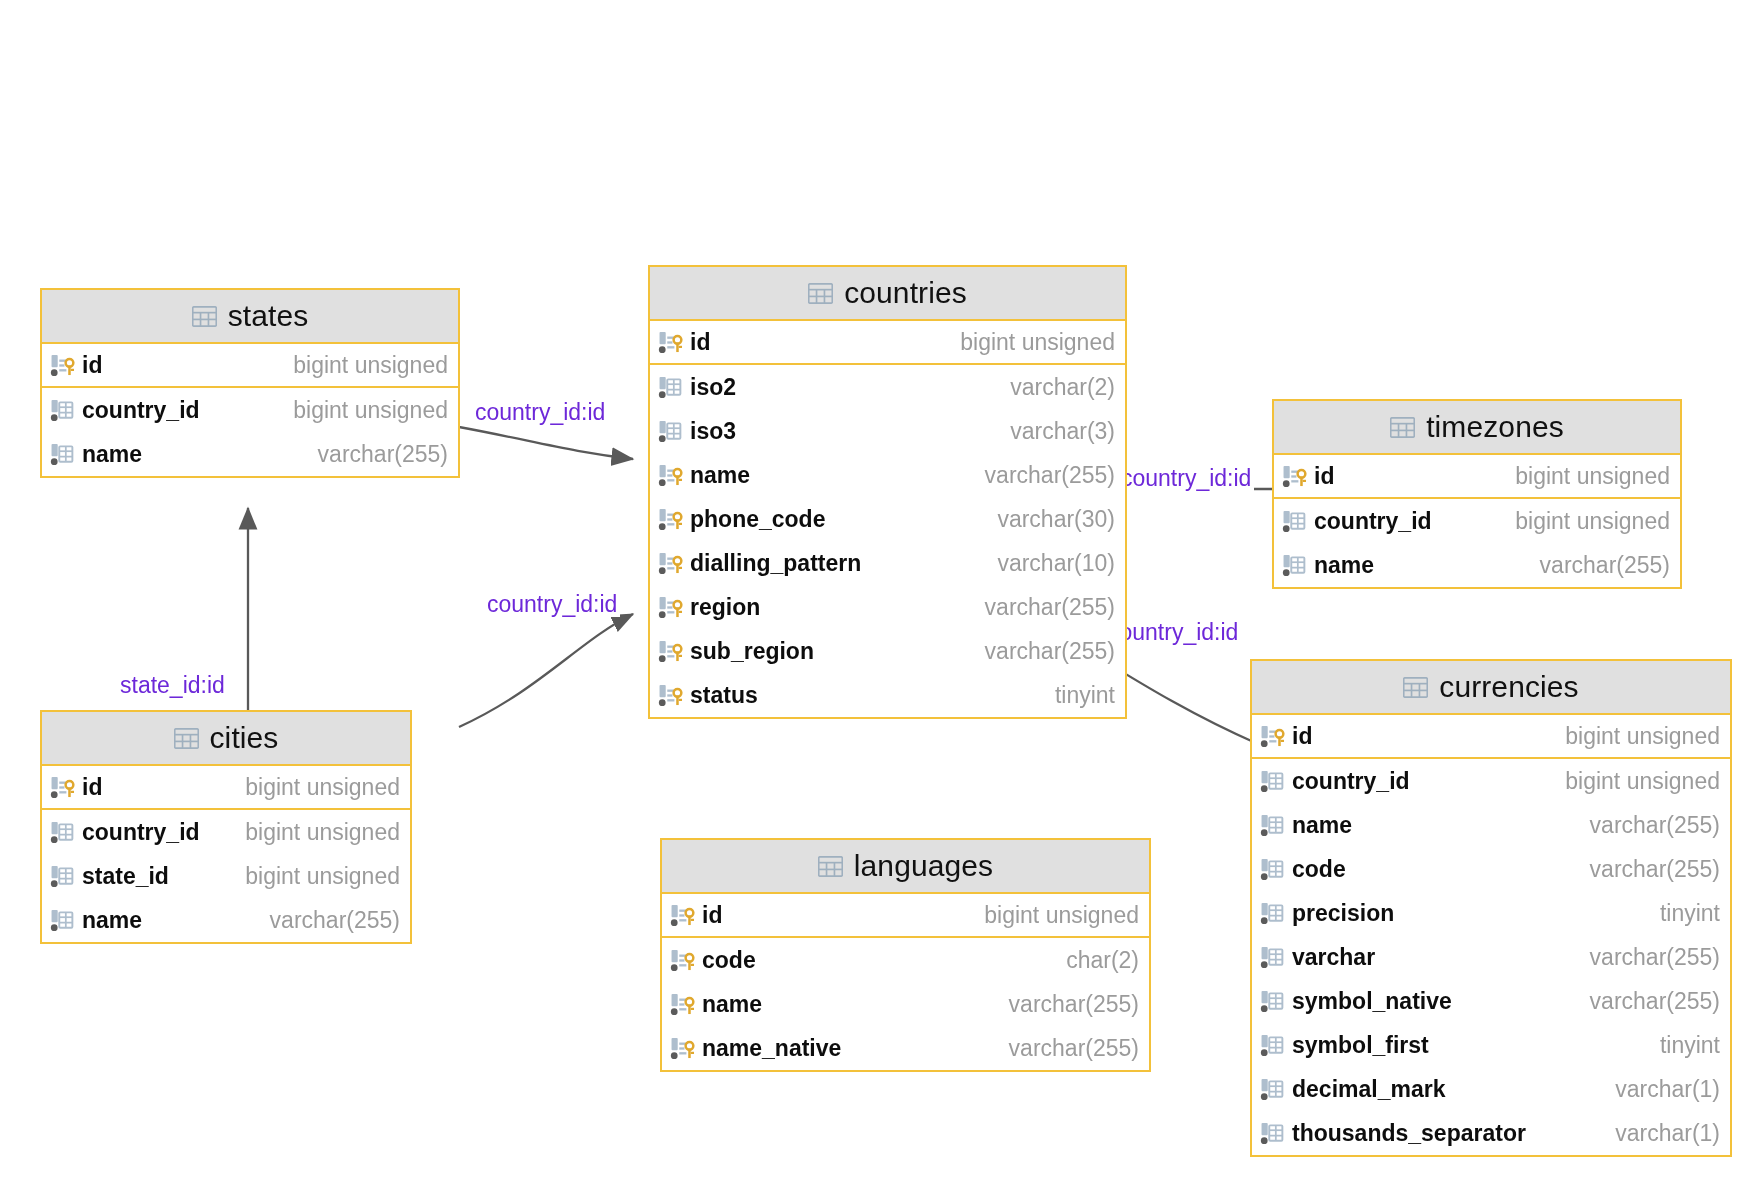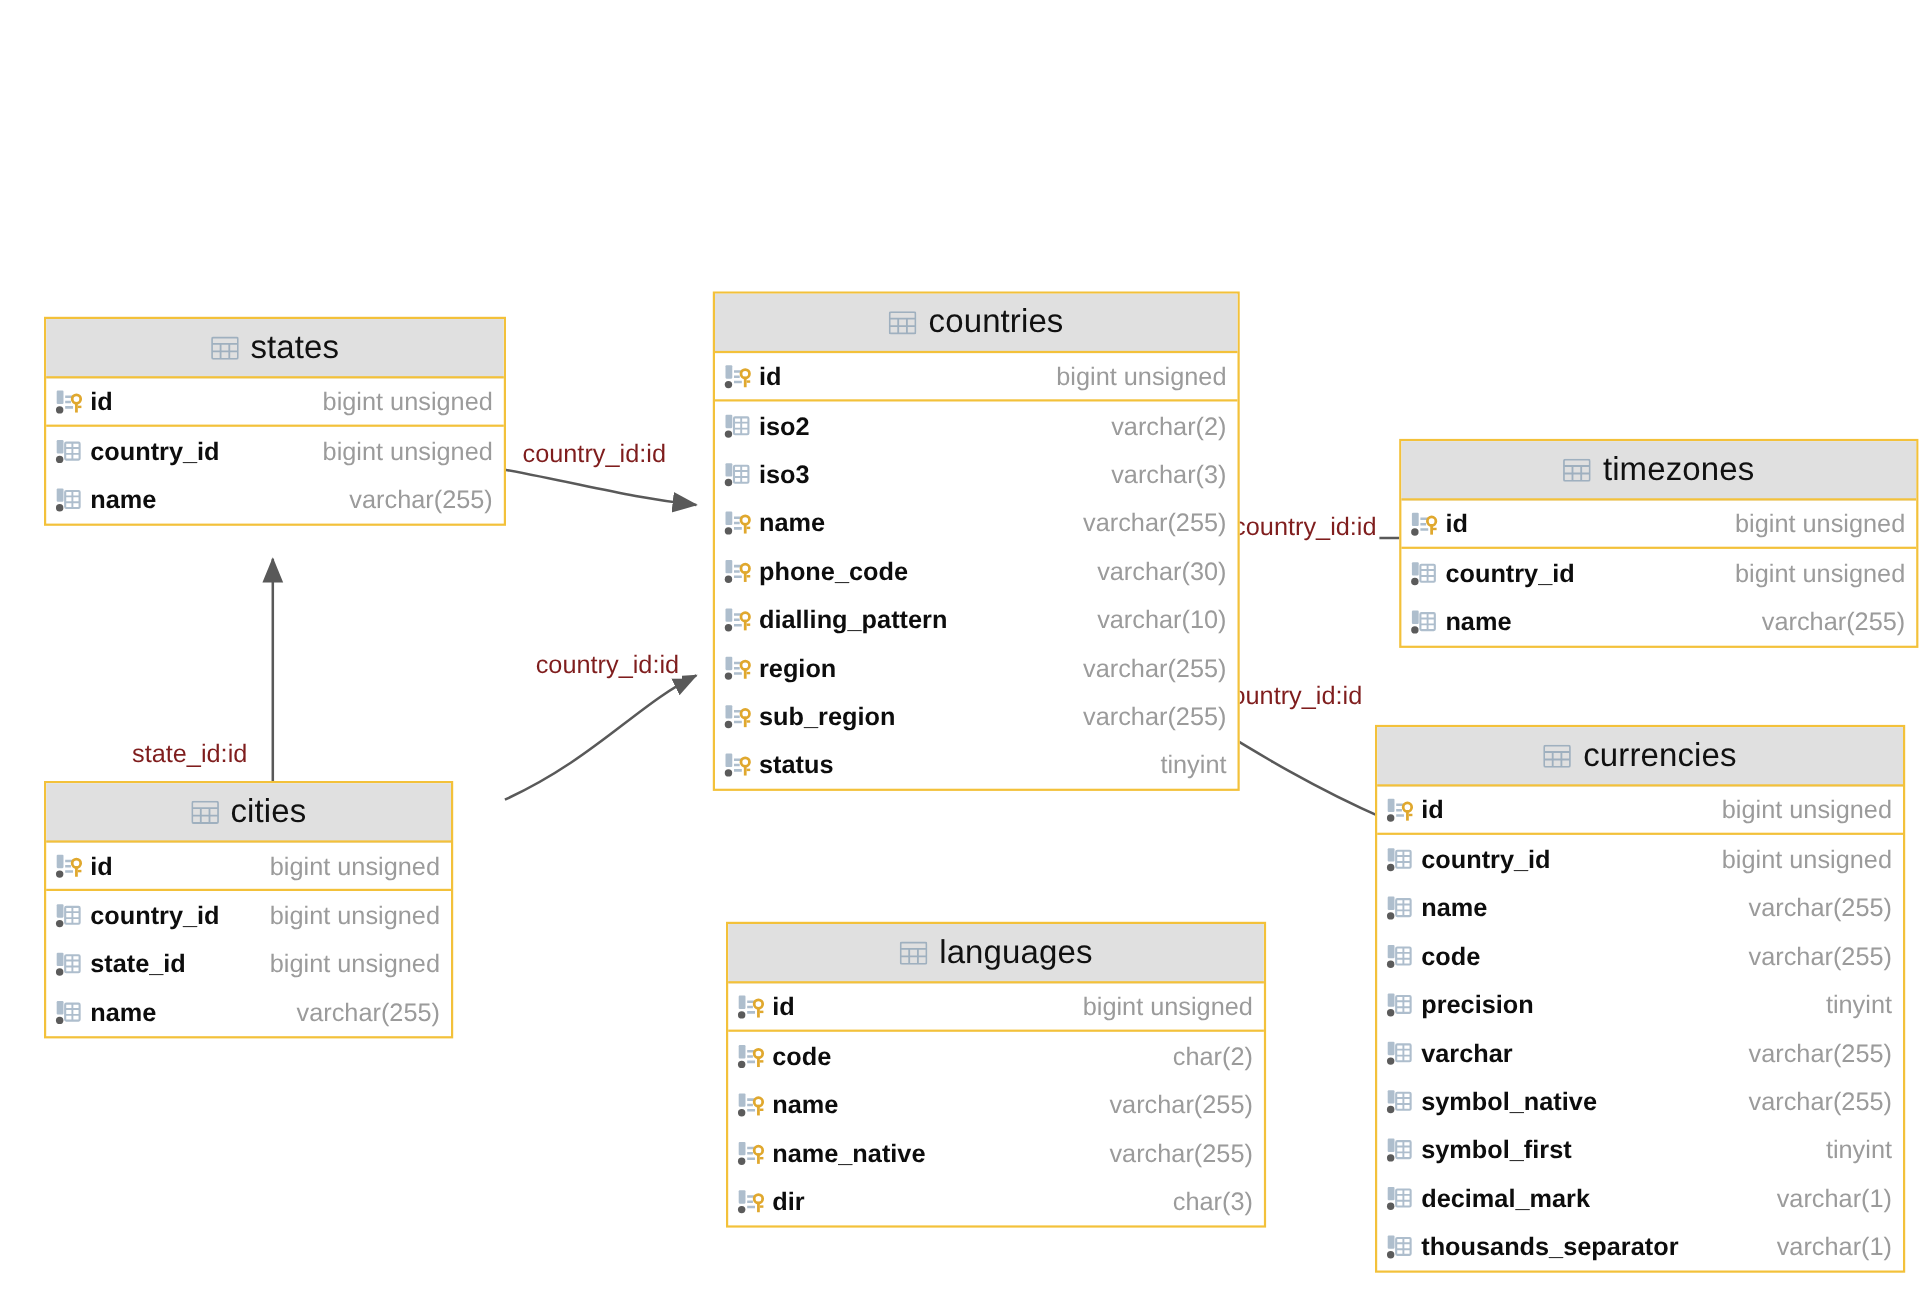--- a/index.html
+++ b/index.html
@@ -23,21 +23,21 @@
     left: 0;
     top: 0;
     width: 1754px;
     height: 1196px;
     pointer-events: none;
   }
   .edge-label {
     position: absolute;
     font-family: "Liberation Sans", sans-serif;
     font-size: 23px;
-    color: #7f1d1d;
+    color: #6d28d9;
     background: #ffffff;
     white-space: nowrap;
     padding: 0 3px;
     line-height: 1.1;
   }
 
   
   .er-table {
     position: absolute;
     border: 2px solid #f3c13a;
@@ -488,40 +488,24 @@
       <g>
          <circle cx="20.2" cy="11.2" r="4.0" fill="none" stroke="#e0a82e" stroke-width="2.6"></circle>
          <rect x="18.9" y="13.9" width="2.6" height="10.0" fill="#e0a82e"></rect>
          <rect x="21.5" y="17.4" width="3.4" height="2.3" fill="#e0a82e"></rect>
        </g>
       <circle cx="4.4" cy="21.4" r="3.5" fill="#5b5b5b"></circle>
     </svg></span>
           <span class="col-name">name_native</span>
           <span class="col-type">varchar(255)</span>
         </div>
-        <div class="er-row">
-          <span class="col-ico"><svg viewBox="0 0 28 28" width="27" height="27">
-      <rect x="1.6" y="3.2" width="6.4" height="12.6" rx="1" fill="#aebecd"></rect>
-      <line x1="9.6" y1="9.0" x2="17.0" y2="9.0" stroke="#aebecd" stroke-width="2.4"></line>
-       <line x1="9.6" y1="14.0" x2="15.0" y2="14.0" stroke="#aebecd" stroke-width="2.4"></line>
-       <line x1="9.6" y1="19.0" x2="17.0" y2="19.0" stroke="#aebecd" stroke-width="2.4"></line>
-      <g>
-         <circle cx="20.2" cy="11.2" r="4.0" fill="none" stroke="#e0a82e" stroke-width="2.6"></circle>
-         <rect x="18.9" y="13.9" width="2.6" height="10.0" fill="#e0a82e"></rect>
-         <rect x="21.5" y="17.4" width="3.4" height="2.3" fill="#e0a82e"></rect>
-       </g>
-      <circle cx="4.4" cy="21.4" r="3.5" fill="#5b5b5b"></circle>
-    </svg></span>
-          <span class="col-name">dir</span>
-          <span class="col-type">char(3)</span>
-        </div>
       </div>
   </div>
 
-  <div class="er-table" id="tbl-timezones" style="left:1272px; top:399px; width:472px;">
+  <div class="er-table" id="tbl-timezones" style="left:1272px; top:399px; width:410px;">
     <div class="er-header">
       <span class="tbl-ico">
         <svg viewBox="0 0 24 20" width="25" height="21">
           <rect x="0.7" y="0.7" width="22.6" height="18.6" rx="1.2" fill="none" stroke="#9fb0bf" stroke-width="1.6"></rect>
           <line x1="0.7" y1="6.3" x2="23.3" y2="6.3" stroke="#9fb0bf" stroke-width="1.6"></line>
           <line x1="0.7" y1="12.8" x2="23.3" y2="12.8" stroke="#9fb0bf" stroke-width="1.6"></line>
           <line x1="8.2" y1="6.3" x2="8.2" y2="19.3" stroke="#9fb0bf" stroke-width="1.6"></line>
           <line x1="15.8" y1="6.3" x2="15.8" y2="19.3" stroke="#9fb0bf" stroke-width="1.6"></line>
         </svg>
       </span>

